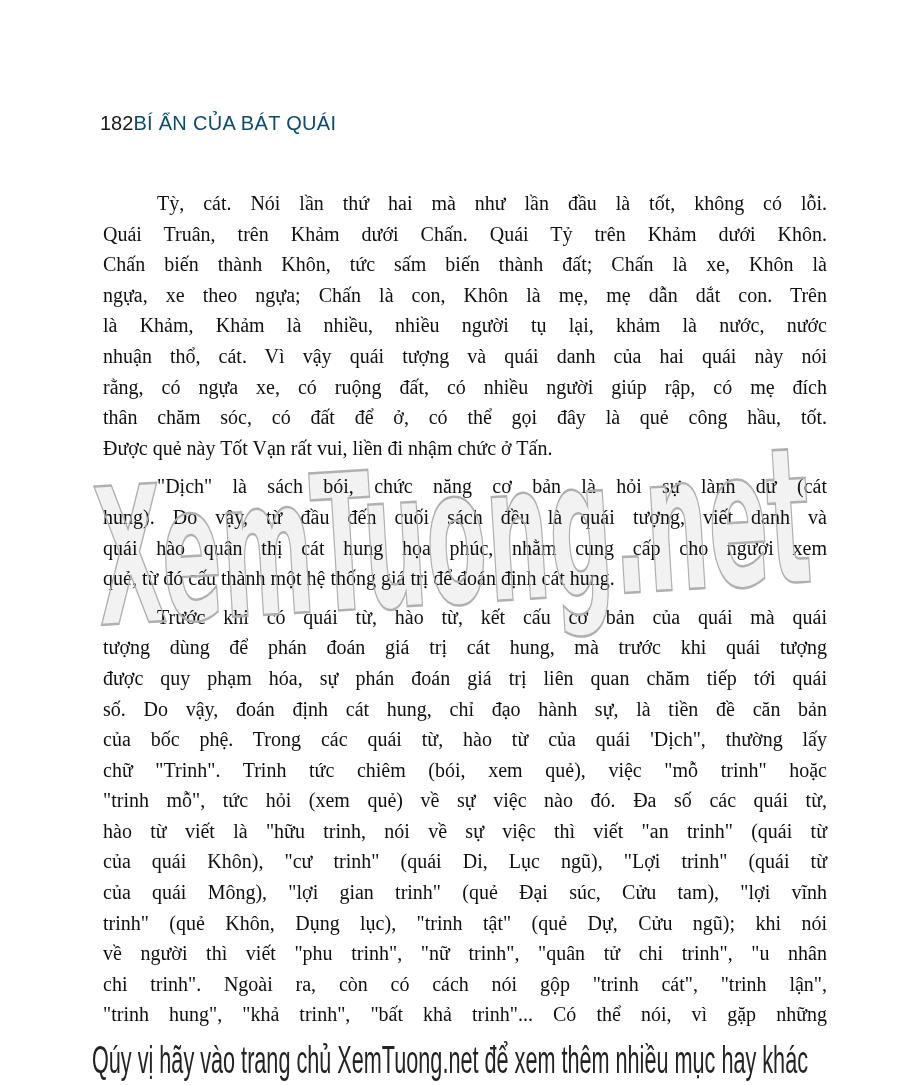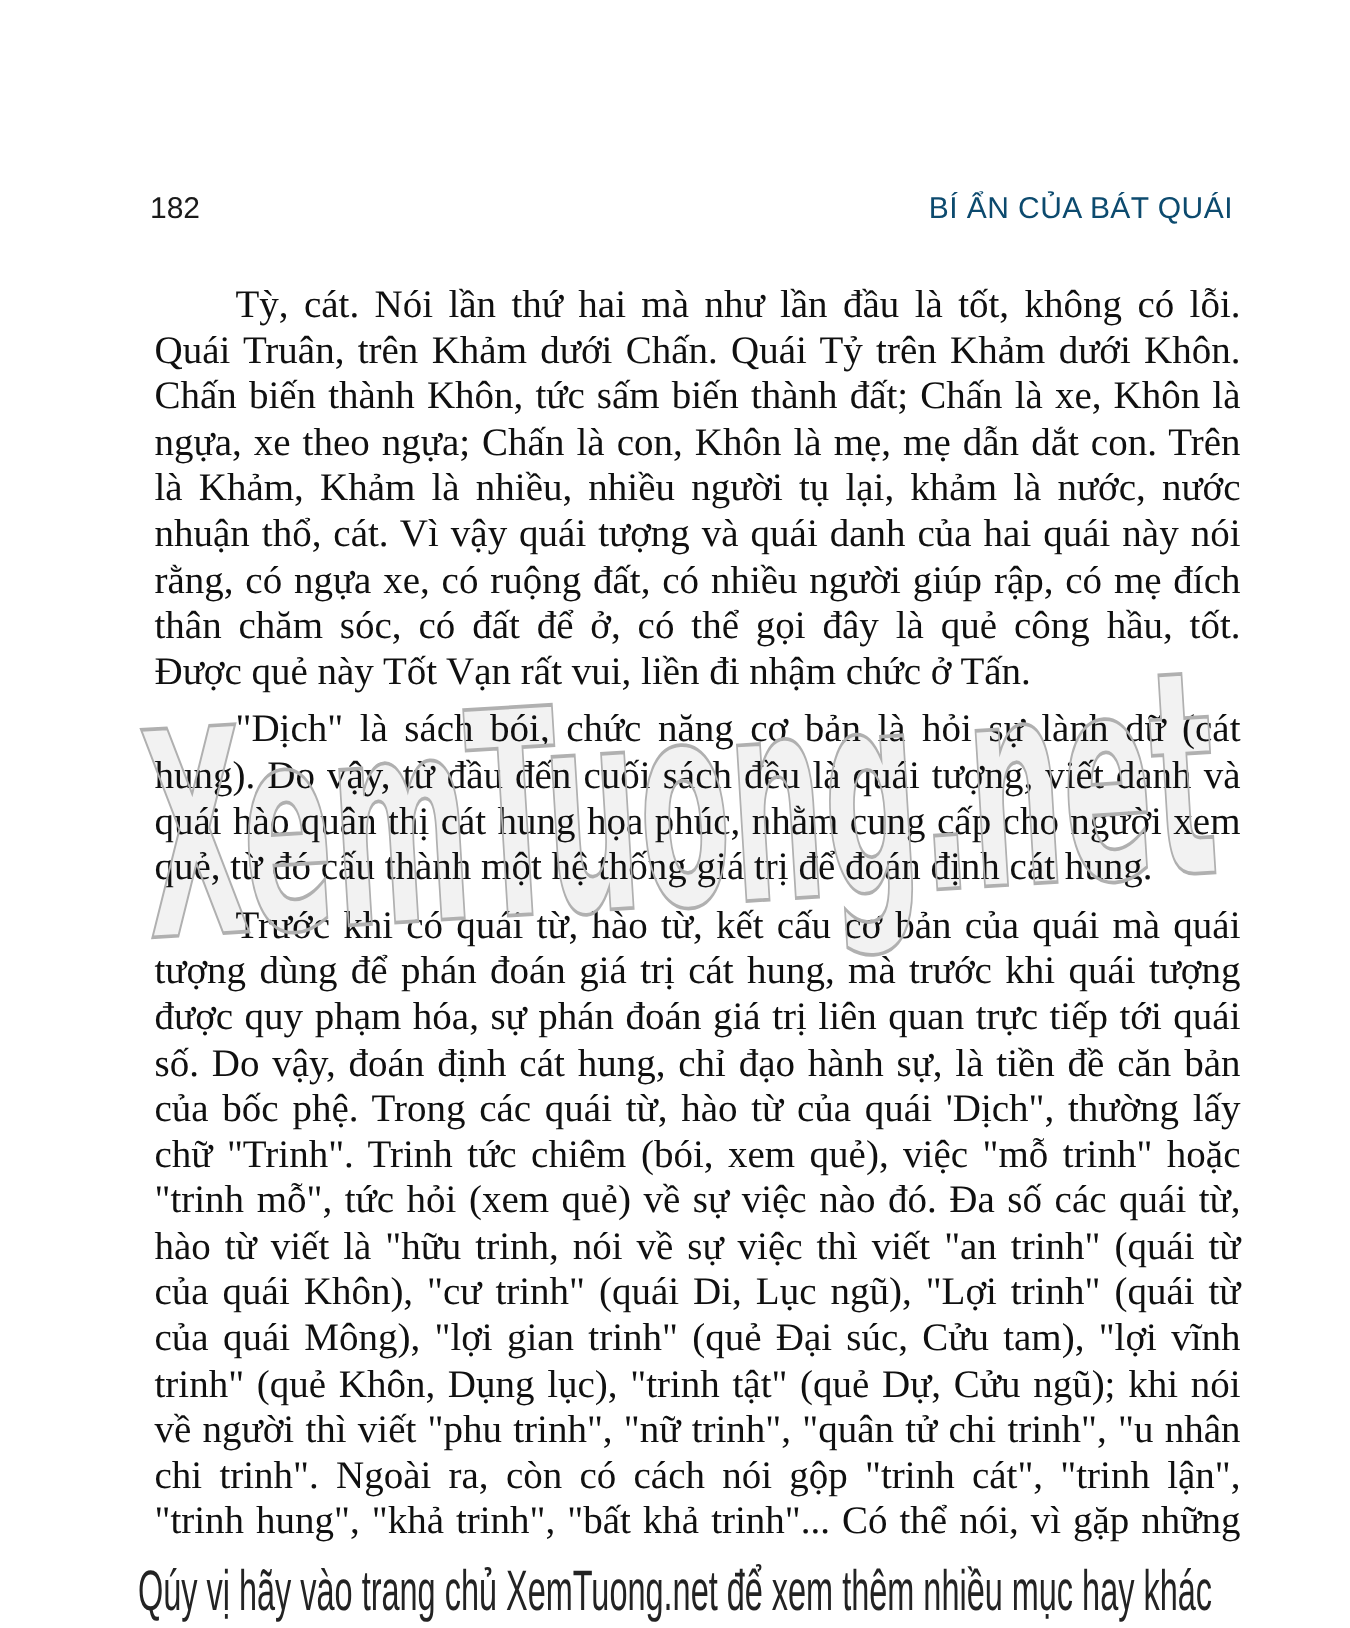--- a/index.html
+++ b/index.html
@@ -4,36 +4,36 @@
 <style>
   html,body{margin:0;padding:0;background:#ffffff;}
   body{
     width:900px;height:1085px;position:relative;overflow:hidden;
     font-family:"Liberation Serif", serif;color:#121212;
   }
   .page{position:absolute;inset:0;background:#ffffff;}
 
   
   .header{
-    position:absolute;top:128px;left:100px;width:722px;
-    display:flex;justify-content:space-between;align-items:baseline;
+    position:absolute;top:112px;left:100px;width:722px;
+    display:flex;align-items:baseline;
   }
   .page-num{
     font-family:"Liberation Sans", sans-serif;
     font-size:20px;color:#1a1a1a;
   }
   .book-title{
     font-family:"Liberation Sans", sans-serif;
     font-size:20px;font-weight:400;letter-spacing:0.3px;color:#0c4a6e;
   }
 
   
   .body-text{
     position:absolute;top:188px;left:103px;width:724px;
-    font-size:26px;line-height:30.6px;color:#101010;
+    font-size:20px;line-height:30.6px;color:#101010;
   }
   .para + .para{margin-top:8px;}
   .line{text-align:justify;text-align-last:justify;}
   .line.first{padding-left:54px;}
   .line.lastline{text-align-last:left;}
 
   
   .watermark{
     position:absolute;left:55px;top:425px;width:845px;height:270px;
     pointer-events:none;overflow:visible;
@@ -69,21 +69,21 @@
       </div>
       <div class="para">
         <div class="line first">"Dịch" là sách bói, chức năng cơ bản là hỏi sự lành dữ (cát</div>
         <div class="line">hung). Do vậy, từ đầu đến cuối sách đều là quái tượng, viết danh và</div>
         <div class="line">quái hào quân thị cát hung họa phúc, nhằm cung cấp cho người xem</div>
         <div class="line lastline">quẻ, từ đó cấu thành một hệ thống giá trị để đoán định cát hung.</div>
       </div>
       <div class="para">
         <div class="line first">Trước khi có quái từ, hào từ, kết cấu cơ bản của quái mà quái</div>
         <div class="line">tượng dùng để phán đoán giá trị cát hung, mà trước khi quái tượng</div>
-        <div class="line">được quy phạm hóa, sự phán đoán giá trị liên quan trực tiếp tới quái</div>
+        <div class="line">được quy phạm hóa, sự phán đoán giá trị liên quan chăm tiếp tới quái</div>
         <div class="line">số. Do vậy, đoán định cát hung, chỉ đạo hành sự, là tiền đề căn bản</div>
         <div class="line">của bốc phệ. Trong các quái từ, hào từ của quái 'Dịch", thường lấy</div>
         <div class="line">chữ "Trinh". Trinh tức chiêm (bói, xem quẻ), việc "mỗ trinh" hoặc</div>
         <div class="line">"trinh mỗ", tức hỏi (xem quẻ) về sự việc nào đó. Đa số các quái từ,</div>
         <div class="line">hào từ viết là "hữu trinh, nói về sự việc thì viết "an trinh" (quái từ</div>
         <div class="line">của quái Khôn), "cư trinh" (quái Di, Lục ngũ), "Lợi trinh" (quái từ</div>
         <div class="line">của quái Mông), "lợi gian trinh" (quẻ Đại súc, Cửu tam), "lợi vĩnh</div>
         <div class="line">trinh" (quẻ Khôn, Dụng lục), "trinh tật" (quẻ Dự, Cửu ngũ); khi nói</div>
         <div class="line">về người thì viết "phu trinh", "nữ trinh", "quân tử chi trinh", "u nhân</div>
         <div class="line">chi trinh". Ngoài ra, còn có cách nói gộp "trinh cát", "trinh lận",</div>

